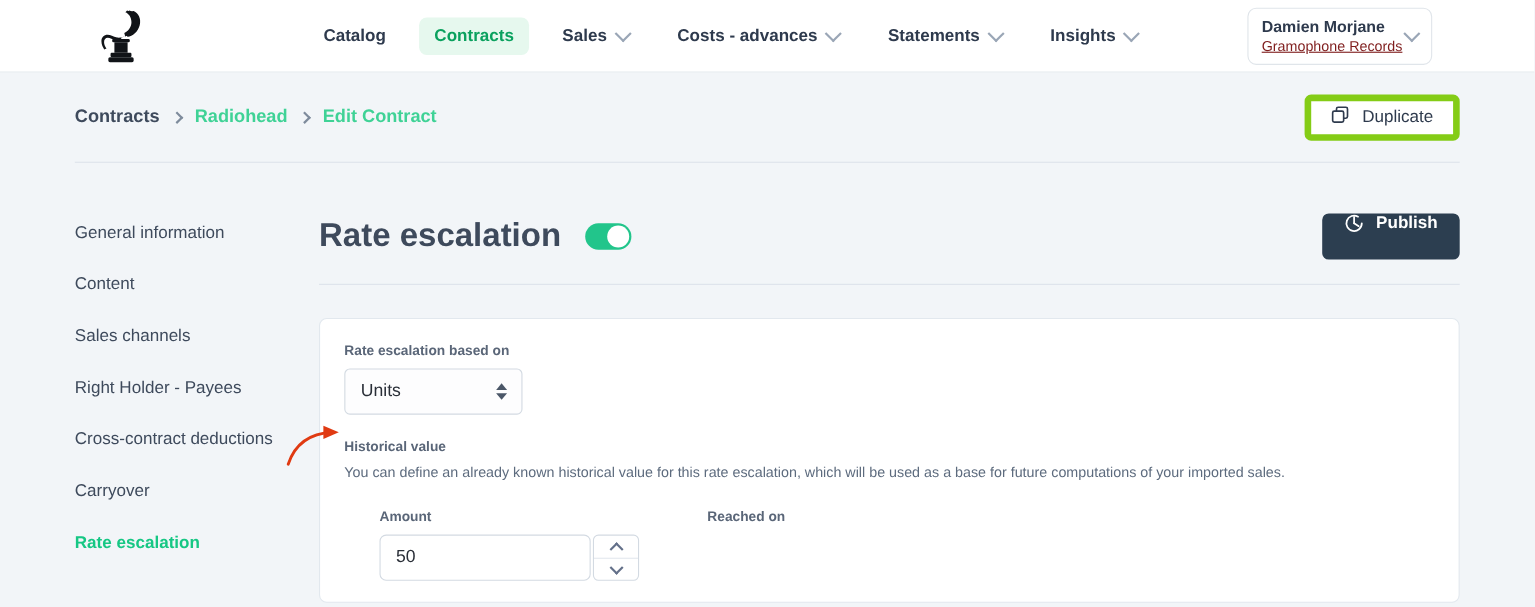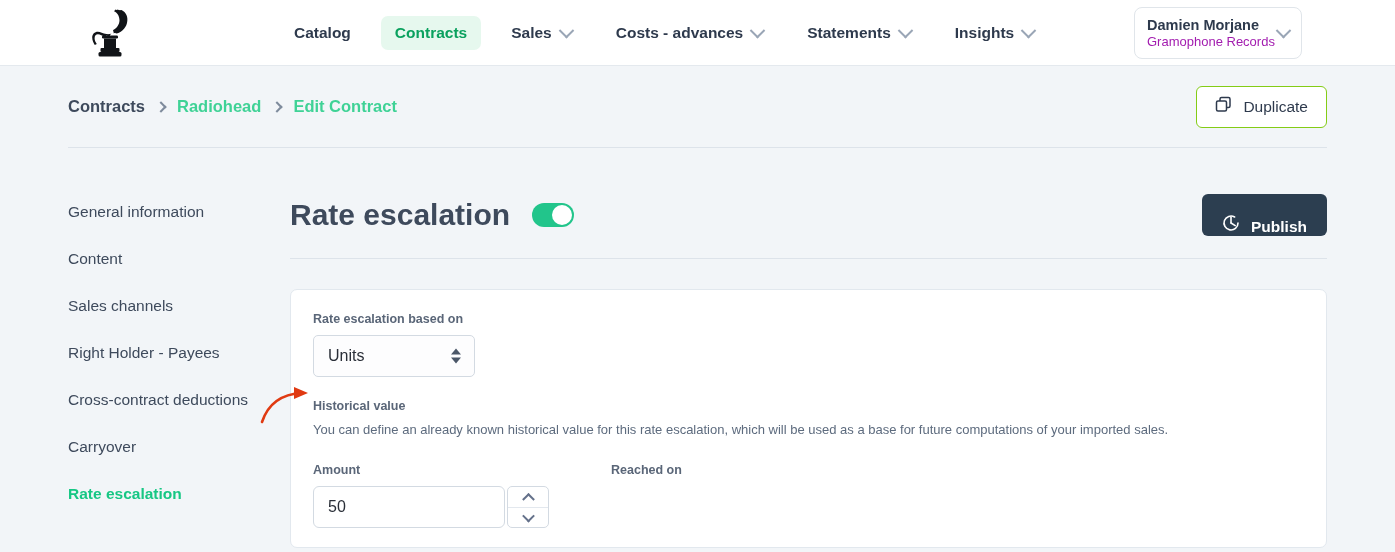--- a/index.html
+++ b/index.html
@@ -53,21 +53,21 @@
     width: 168px; height: 52px;
     border: 1px solid #e0e5ea;
     border-radius: 8px;
     background: #fff;
     display: flex; align-items: center;
     padding: 0 12px;
     cursor: pointer;
   }
   .user-text { flex: 1; line-height: 1.25; }
   .user-name { font-size: 14.5px; font-weight: 700; color: #2e3a4d; }
-  .user-org { font-size: 13px; color: #a21caf; }
+  .user-org { font-size: 13px; color: #7f1d1d; text-decoration: underline; }
 
   
   .page { padding: 0 68px; position: relative; }
 
   .crumbrow {
     height: 82px;
     display: flex; align-items: center;
     justify-content: space-between;
     border-bottom: 1px solid #dde3ea;
   }
@@ -76,21 +76,21 @@
   .crumb.link { color: #3fd296; }
   .crumb-sep {
     display: inline-block; width: 8px; height: 8px;
     border-right: 2px solid #7e8b9c; border-top: 2px solid #7e8b9c;
     transform: rotate(45deg);
   }
   .btn-duplicate {
     display: flex; align-items: center; gap: 11px;
     height: 42px; padding: 0 18px;
     background: #fff;
-    border: 1px solid #84cc16;
+    border: 6px solid #84cc16;
     border-radius: 6px;
     font-size: 15.5px; color: #2e3a4d;
     cursor: pointer;
   }
 
   
   .cols { display: flex; padding-top: 46px; }
   .sidebar { width: 222px; flex-shrink: 0; padding-top: 9px; }
   .side-item {
     font-size: 15.5px;
@@ -116,21 +116,21 @@
     background: #22c58b;
     position: relative;
     cursor: pointer;
   }
   .toggle .knob {
     position: absolute; top: 2px; right: 2px;
     width: 20px; height: 20px; border-radius: 50%;
     background: #fff;
   }
   .btn-publish {
-    display: flex; align-items: flex-end; gap: 11px;
+    display: flex; align-items: flex-start; gap: 11px;
     height: 42px; padding: 0 20px;
     background: #2c3e50;
     border-radius: 6px;
     color: #fff; font-size: 15.5px; font-weight: 600;
     cursor: pointer;
   }
 
   
   .card {
     margin-top: 30px;
@@ -160,21 +160,21 @@
     position: absolute; right: 13px; top: 50%;
     transform: translateY(-50%);
     display: flex; flex-direction: column; gap: 3px;
   }
   .tri-up { width:0;height:0;border-left:5px solid transparent;border-right:5px solid transparent;border-bottom:6px solid #4b5768; }
   .tri-dn { width:0;height:0;border-left:5px solid transparent;border-right:5px solid transparent;border-top:6px solid #4b5768; }
 
   .sec-title { margin-top: 22px; font-size: 12.5px; font-weight: 700; color: #5a6678; }
   .sec-desc { margin-top: 9px; font-size: 13px; color: #5d6b7e; }
 
-  .fields { display: flex; gap: 62px; margin-top: 26px; }
+  .fields { display: flex; gap: 62px; margin-top: 26px; margin-left: 32px; }
   .fgroup { }
   .input-wrap { display: flex; align-items: stretch; }
   .text-input {
     width: 192px; height: 42px;
     border: 1px solid #d3dae2;
     border-radius: 6px;
     background: #fff;
     display: flex; align-items: center;
     padding: 0 14px;
     font-size: 16px; color: #2a2f38;

